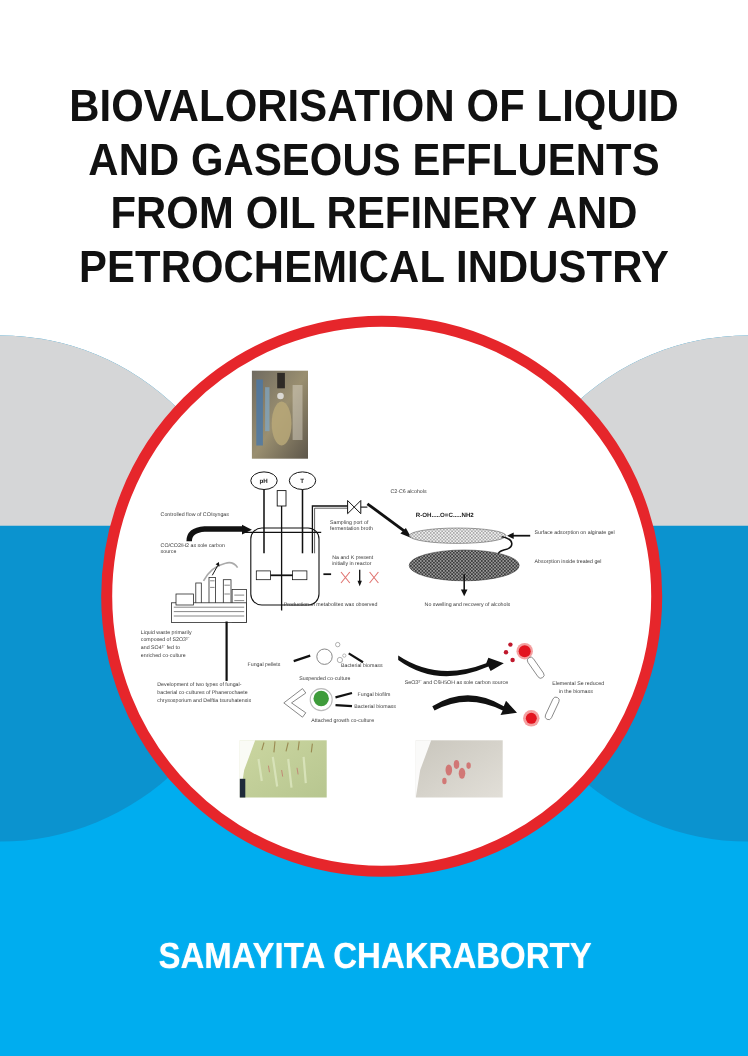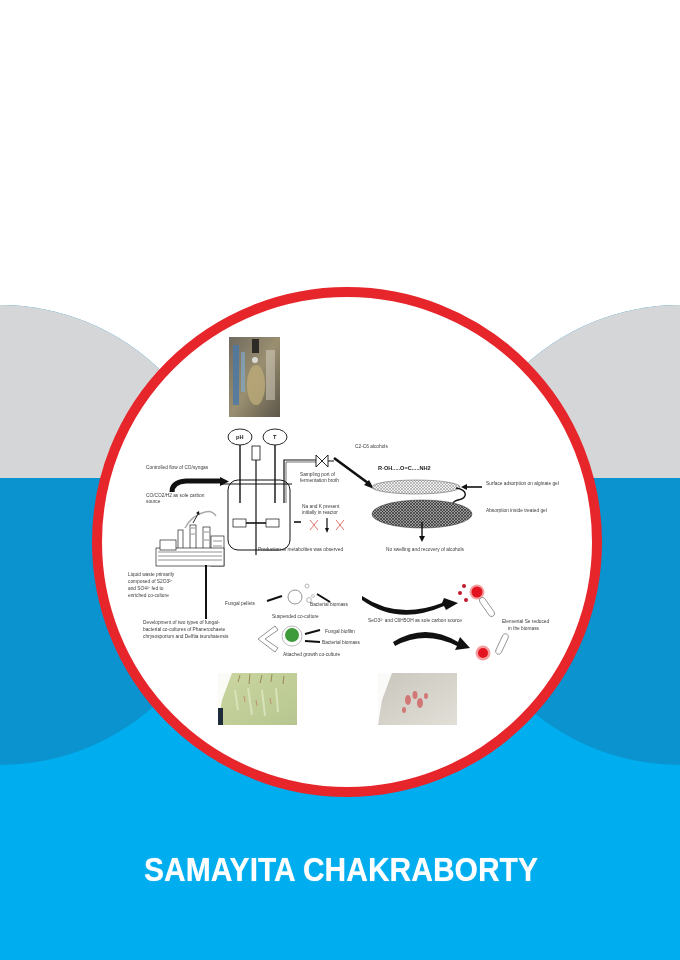--- a/index.html
+++ b/index.html
@@ -239,15 +239,21 @@
     <text class="lbl" x="272" y="618">Suspended co-culture</text>
     <text class="lbl" x="325" y="633">Fungal biofilm</text>
     <text class="lbl" x="322" y="644">Bacterial biomass</text>
     <text class="lbl" x="283" y="656">Attached growth co-culture</text>
 
     <text class="lbl" x="368" y="622">SeO3²⁻ and C6H5OH as sole carbon source</text>
     <text class="lbl" x="502" y="623">Elemental Se reduced</text>
     <text class="lbl" x="508" y="630">in the biomass</text>
   </svg>
 
+  <div class="title">
+    <span class="title-line">BIOVALORISATION OF LIQUID</span>
+    <span class="title-line">AND GASEOUS EFFLUENTS</span>
+    <span class="title-line">FROM OIL REFINERY AND</span>
+    <span class="title-line">PETROCHEMICAL INDUSTRY</span>
+  </div>
 
   <div class="author">SAMAYITA CHAKRABORTY</div>
 </div>
 
 </body></html>

